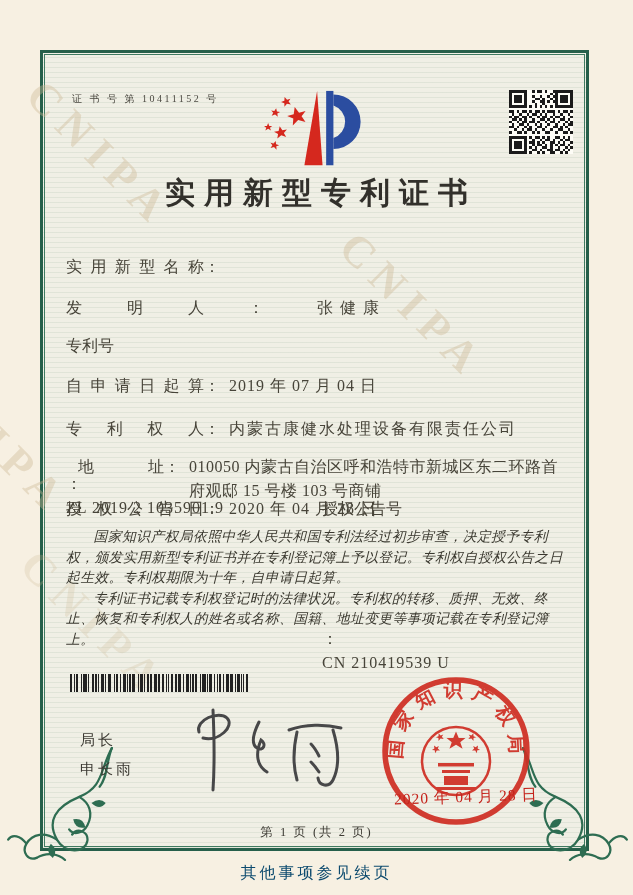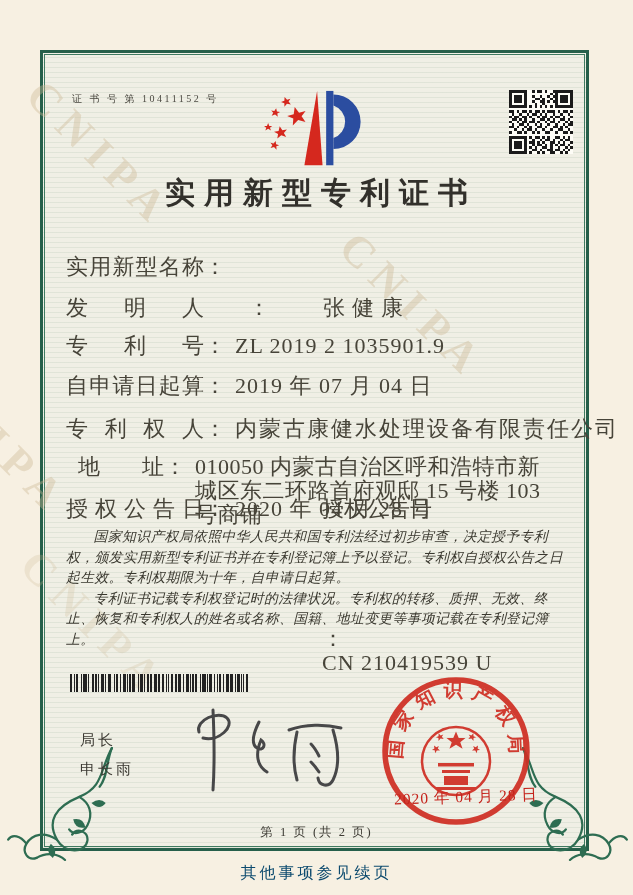--- a/index.html
+++ b/index.html
@@ -27,21 +27,21 @@
   .wm.w4{color:rgba(206,184,150,0.26);}
   
   .cert-no{position:absolute;left:72px;top:92px;font-size:10px;letter-spacing:2.5px;color:#4c4a42;z-index:3;}
   .logo{position:absolute;left:250px;top:89px;z-index:3;}
   .qr{position:absolute;left:509px;top:90px;width:64px;height:64px;z-index:3;}
   .title{
     position:absolute;left:0;right:0;top:173px;text-align:center;
     font-size:30px;font-weight:700;letter-spacing:9px;text-indent:9px;color:#32302b;z-index:3;
   }
   
-  .frow{position:absolute;left:66px;display:flex;align-items:flex-start;font-size:22px;line-height:24px;color:#474439;z-index:3;}
+  .frow{position:absolute;left:66px;display:flex;align-items:flex-start;font-size:16px;line-height:24px;color:#474439;z-index:3;}
   .fl{flex:0 0 138px;text-align:justify;text-align-last:justify;}
   .fl.addr{flex:0 0 86px;margin-left:12px;}
   .colon{flex:0 0 auto;margin-right:9px;}
   .fv{letter-spacing:2px;}
   .fv-name{letter-spacing:7px;}
   .fv-addr{letter-spacing:0.5px;flex:1;}
   .r-addr{width:494px;}
   
   .paras{position:absolute;left:66px;top:527px;width:500px;z-index:3;}
   .paras p{margin:0;font-size:13.8px;line-height:20.5px;font-style:italic;letter-spacing:0.4px;color:#3a382f;text-indent:2em;}
@@ -143,21 +143,21 @@
 
   <div class="frow" style="top:255px;">
     <span class="fl">实用新型名称</span>
       <span class="colon">：</span>
   </div>
   <div class="frow" style="top:296px;gap:44px;">
     <span class="fl">发明人</span>
       <span class="colon">：</span>
       <span class="fv fv-name">张健康</span>
   </div>
-  <div class="frow" style="top:334px;">
+  <div class="frow" style="top:334px;flex-direction:column;">
     <span class="fl">专利号</span>
       <span class="colon">：</span>
       <span class="fv" style="letter-spacing:1px;">ZL 2019 2 1035901.9</span>
   </div>
   <div class="frow" style="top:374px;">
     <span class="fl">自申请日起算</span>
       <span class="colon">：</span>
       <span class="fv" style="letter-spacing:1px;">2019 年 07 月 04 日</span>
   </div>
   <div class="frow" style="top:417px;">

